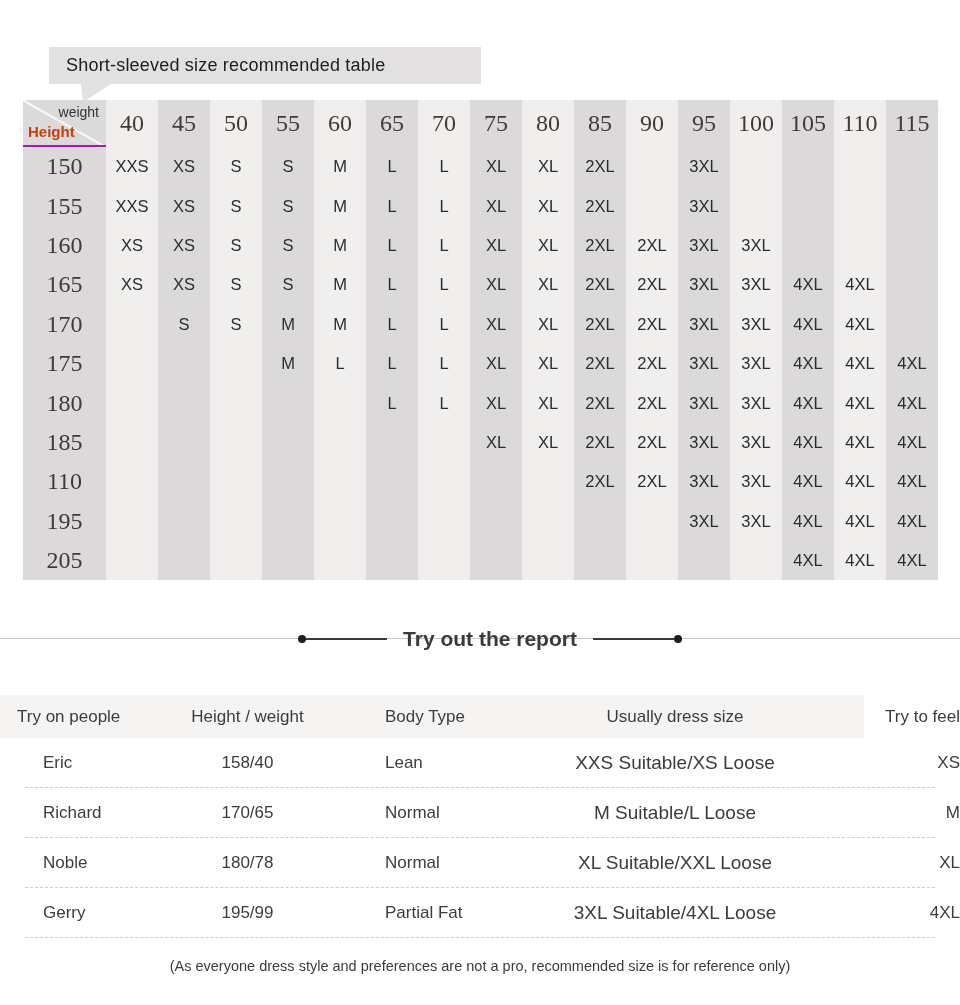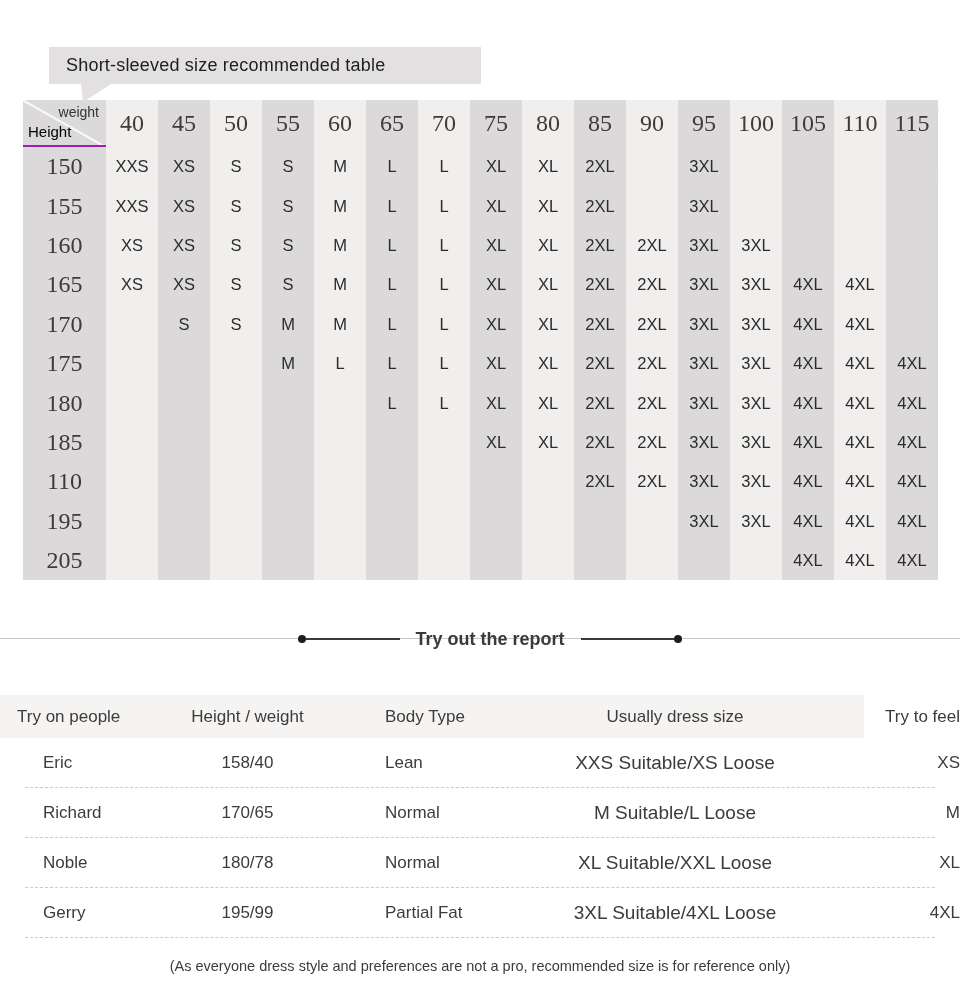--- a/index.html
+++ b/index.html
@@ -42,36 +42,36 @@
     grid-template-rows:47px repeat(11,39.4px);
   }
   .cell{display:flex;align-items:center;justify-content:center;}
   .cell.dark{background:var(--col-dark);}
   .cell.light{background:var(--col-light);}
   .cell.head{font-family:"Liberation Serif", serif;font-size:24px;color:#3d3a38;}
   .cell.hrow{background:var(--col-dark);font-family:"Liberation Serif", serif;font-size:24px;color:#3d3a38;}
   .cell.val{font-size:16.5px;color:var(--text-dark);}
   .corner{position:relative;background:var(--col-dark);border-bottom:2px solid #a21caf;overflow:hidden;}
   .corner-weight{position:absolute;top:4px;right:7px;font-size:14px;color:#333;}
-  .corner-height{position:absolute;bottom:5px;left:5px;font-size:15px;color:#000000;}
+  .corner-height{position:absolute;bottom:5px;left:5px;font-size:15px;color:#c2410c;font-weight:bold;}
   .corner-diag{
     position:absolute;width:96px;height:1.5px;background:#fbfafa;
     left:-6px;top:23px;transform:rotate(29.5deg);
   }
   
   .divider{position:absolute;left:0;top:626px;width:960px;height:26px;}
   .divider-line{position:absolute;left:0;right:0;top:12px;height:1px;background:var(--line-light);}
   .divider-center{
     position:absolute;left:298px;width:384px;top:0;height:26px;
     display:flex;align-items:center;
   }
   .divider-dot{width:8px;height:8px;border-radius:50%;background:#1d1d1d;flex:0 0 auto;}
   .divider-seg{flex:1;height:2px;background:var(--divider-dark);}
   .divider-label{
-    margin:0 16px;font-size:18px;font-weight:bold;color:var(--divider-dark);white-space:nowrap;
+    margin:0 16px;font-size:21px;font-weight:bold;color:var(--divider-dark);white-space:nowrap;
   }
   
   .report-header{
     position:absolute;left:0;top:695px;width:864px;height:43px;background:var(--band-bg);
     display:grid;grid-template-columns:165px 165px 210px 270px 150px;align-items:center;
     font-size:17px;color:var(--text-mid);
   }
   .report-rows{position:absolute;left:0;top:738px;width:960px;}
   .report-row{
     position:relative;height:50px;width:960px;

